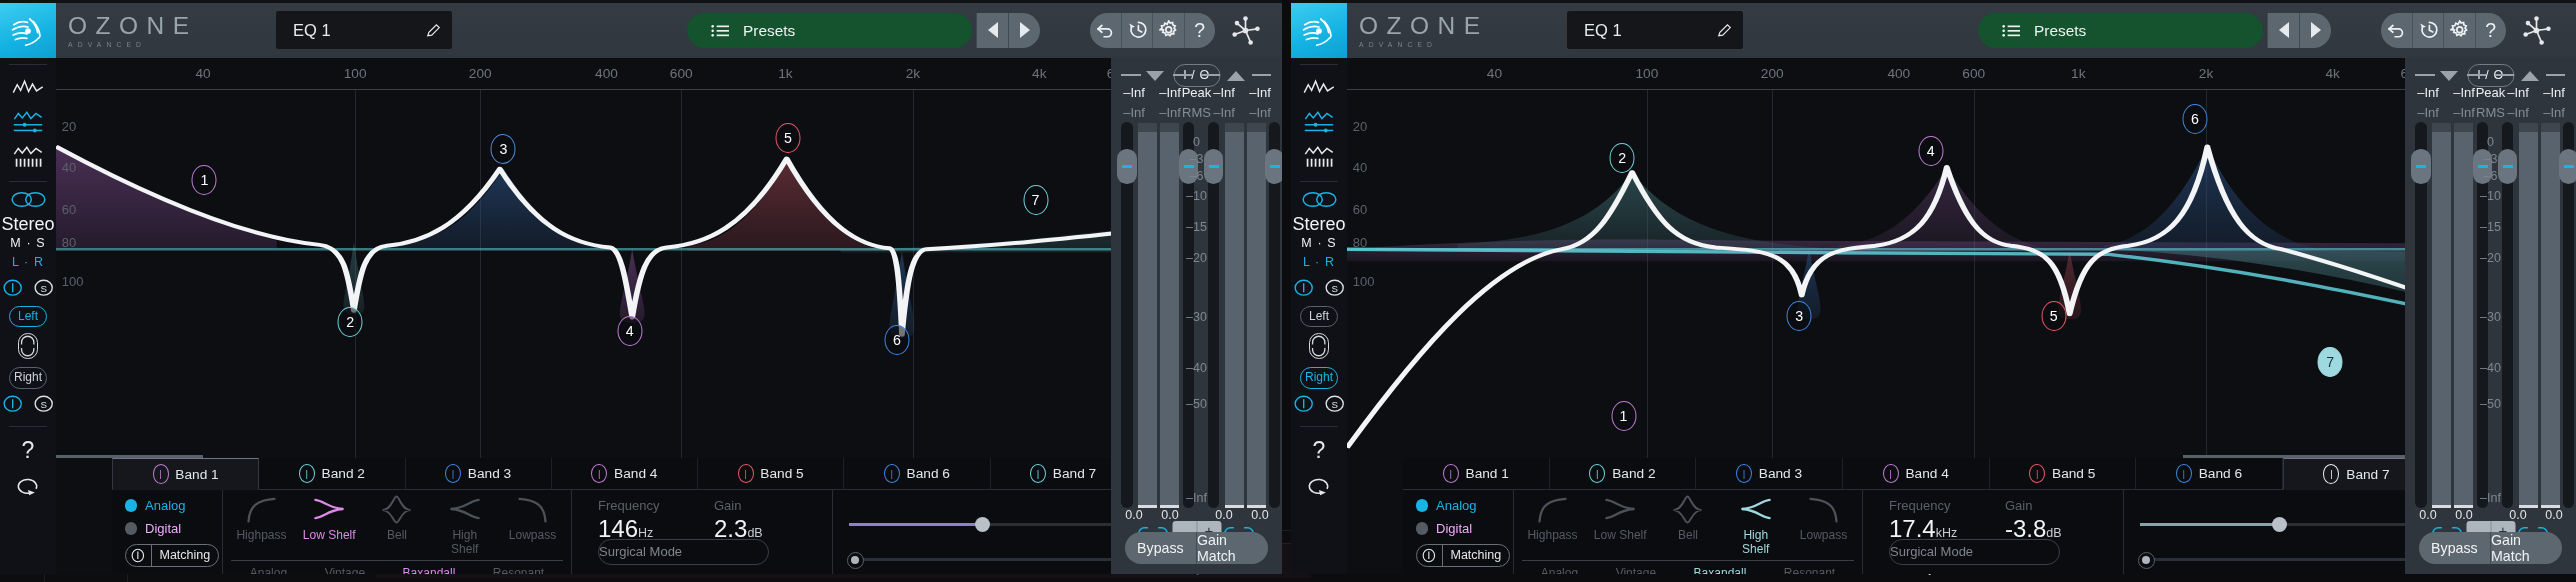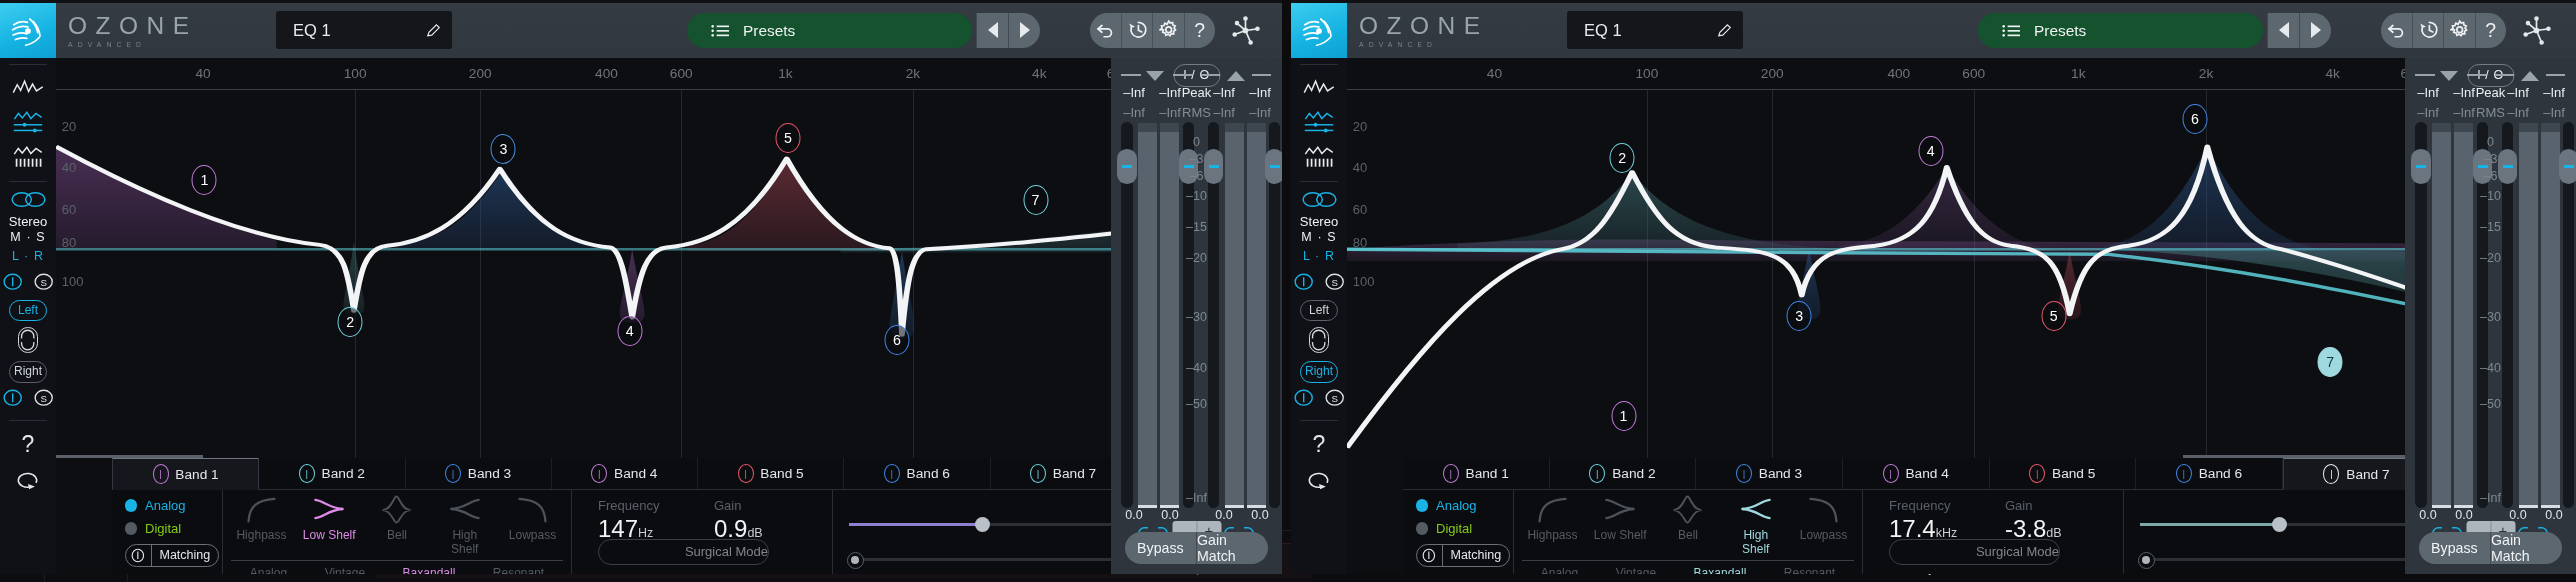--- a/index.html
+++ b/index.html
@@ -61,21 +61,21 @@
       background:#5d6770; border-radius:17.7px; display:flex; }
   .hdr-tools > div { flex:1; display:flex; align-items:center; justify-content:center;
       border-right:1.1px solid #49525a; }
   .hdr-tools > div:last-child { border-right:none; }
   .star-ic { position:absolute; left:1229px; top:13.7px; width:33px; height:33px; }
 
   
   .side { position:absolute; left:0; top:58px; width:56px; bottom:0; background:#101116; }
   .side-div { height:0.6px; background:#2a2d34; margin:5.7px 9px; }
   .side-ic { height:35px; display:flex; align-items:center; justify-content:center; }
-  .stereo-lbl { text-align:center; color:#f0f2f4; font-size:13px; margin-top:2.3px; }
+  .stereo-lbl { text-align:center; color:#f0f2f4; font-size:18px; margin-top:2.3px; }
   .ms-lbl { text-align:center; color:#f0f2f4; font-size:12.5px; margin-top:1.1px; letter-spacing:1.1px;}
   .lr-lbl { text-align:center; color:#18b4e6; font-size:12.5px; margin-top:5px; letter-spacing:1.1px;}
   .io-row { display:flex; justify-content:center; gap:11.4px; margin-top:9px; }
   .pillbtn { display:block; margin:8px auto 0; width:38px; height:21.7px; border-radius:10.8px;
      border:1.1px solid #5a626a; color:#cfd5da; font-size:12px; text-align:center; line-height:19.4px; }
   .pillbtn.on { border-color:#18b4e6; color:#18b4e6; }
   .linkbtn { display:block; margin:5.7px auto 0; width:19.4px; height:26px; border-radius:9.7px;
      border:1.1px solid #d5dade; }
 
   
@@ -107,21 +107,21 @@
   .btab.active::after { content:''; position:absolute; left:0; right:0; bottom:-0.6px; height:1.1px; background:#15171c; }
   .bdot { width:16px; height:19.4px; border-radius:50%; border:1.1px solid #999;
      display:flex; align-items:center; justify-content:center; font-size:9.7px; }
 
   .bandpanel { position:absolute; left:56px; right:0; bottom:0; height:84px;
      background:#0b0c0f; display:flex; }
   .bp-left { width:111px; border-right:0.6px solid #2a2d34; padding:8px 0 0 12.5px; }
   .bp-opt { display:flex; align-items:center; gap:8px; margin-bottom:8px; }
   .bp-dot { width:12.5px; height:12.5px; border-radius:50%; background:#555b62; }
   .bp-dot.on { background:#18b4e6; }
-  .bp-txt { font-size:13px; color:#84cc16; }
+  .bp-txt { font-size:13px; color:#f0abfc; }
   .bp-txt.on { color:#18b4e6; }
   .matchbtn { display:inline-flex; align-items:center; height:23px; border:1.1px solid #6a7078;
      border-radius:11.4px; overflow:hidden; }
   .matchbtn .mi { width:26px; display:flex; align-items:center; justify-content:center;
      border-right:1.1px solid #6a7078; height:100%; }
   .matchbtn .ml { padding:0 8px; color:#e6e9ec; font-size:12.5px; line-height:20.5px; }
 
   .bp-shapes { flex:1; max-width:348px; position:relative; padding-top:3.4px; }
   .shape-row { display:flex; justify-content:space-around; padding:0 4.6px; }
   .shape { width:55px; text-align:center; }
@@ -130,21 +130,21 @@
      margin:3.4px 8px 0; padding-top:5.1px; }
   .sub-row span { font-size:12px; color:#555b63; }
 
   .bp-readout { width:262px; border-left:0.6px solid #2a2d34; border-right:0.6px solid #2a2d34;
      position:relative; padding:8px 0 0 26px; }
   .ro-lbl { position:absolute; color:#596069; font-size:13px; }
   .ro-val { position:absolute; color:#f1f4f6; font-size:24px; font-weight:300; }
   .ro-unit { font-size:12.5px; color:#c9ced3; }
   .surgical { position:absolute; left:26px; bottom:9px; width:171px; height:26px;
      border:1.1px solid #3a3f47; border-radius:13px; color:#7e858d; font-size:13px;
-     text-align:right; line-height:24px; }
+     text-align:left; line-height:24px; }
 
   .bp-slider { flex:1; position:relative; }
   .sl-track { position:absolute; left:16px; right:63px; top:33px; height:2.8px; background:#2b2f36; }
   .sl-fill { position:absolute; left:16px; top:33px; height:2.8px; }
   .sl-knob { position:absolute; top:27px; width:15px; height:15px; border-radius:50%; background:#b9c0c7; }
   .sl2-track { position:absolute; left:16px; right:23px; top:68px; height:2.8px; background:#2b2f36; }
   .sl2-knob { position:absolute; left:13.7px; top:62px; width:17px; height:17px; border-radius:50%;
      border:1.1px solid #5a6069; background:#0b0c0f; }
   .sl2-knob i { position:absolute; left:3.4px; top:3.4px; width:8px; height:8px; border-radius:50%; background:#aeb5bc; }
   .ph-lbl { position:absolute; right:21.7px; top:62px; color:#4e555d; font-size:13px; }
@@ -564,24 +564,24 @@
             <span>Vintage</span>
             <span style="color:#dd8ae8">Baxandall</span>
             <span>Resonant</span>
           </div>
         </div>
 
         <div class="bp-readout">
           <div class="ro-lbl" style="left:26px;top:8px">Frequency</div>
           <div class="ro-lbl" style="left:142px;top:8px">Gain</div>
           <div class="ro-val" style="left:26px;top:25px">
-            <span>147</span><span class="ro-unit">Hz</span>
+            <span>146</span><span class="ro-unit">Hz</span>
           </div>
           <div class="ro-val" style="left:142px;top:25px">
-            <span>0.9</span><span class="ro-unit">dB</span>
+            <span>2.3</span><span class="ro-unit">dB</span>
           </div>
           <div class="surgical">Surgical Mode</div>
         </div>
 
         <div class="bp-slider">
           <div class="sl-track"></div>
           <div class="sl-fill" style="width:137px;background:#8f7fd1"></div>
           <div class="sl-knob" style="left:142px"></div>
           <div class="sl-dot"></div>
           <div class="sl2-track"></div>

